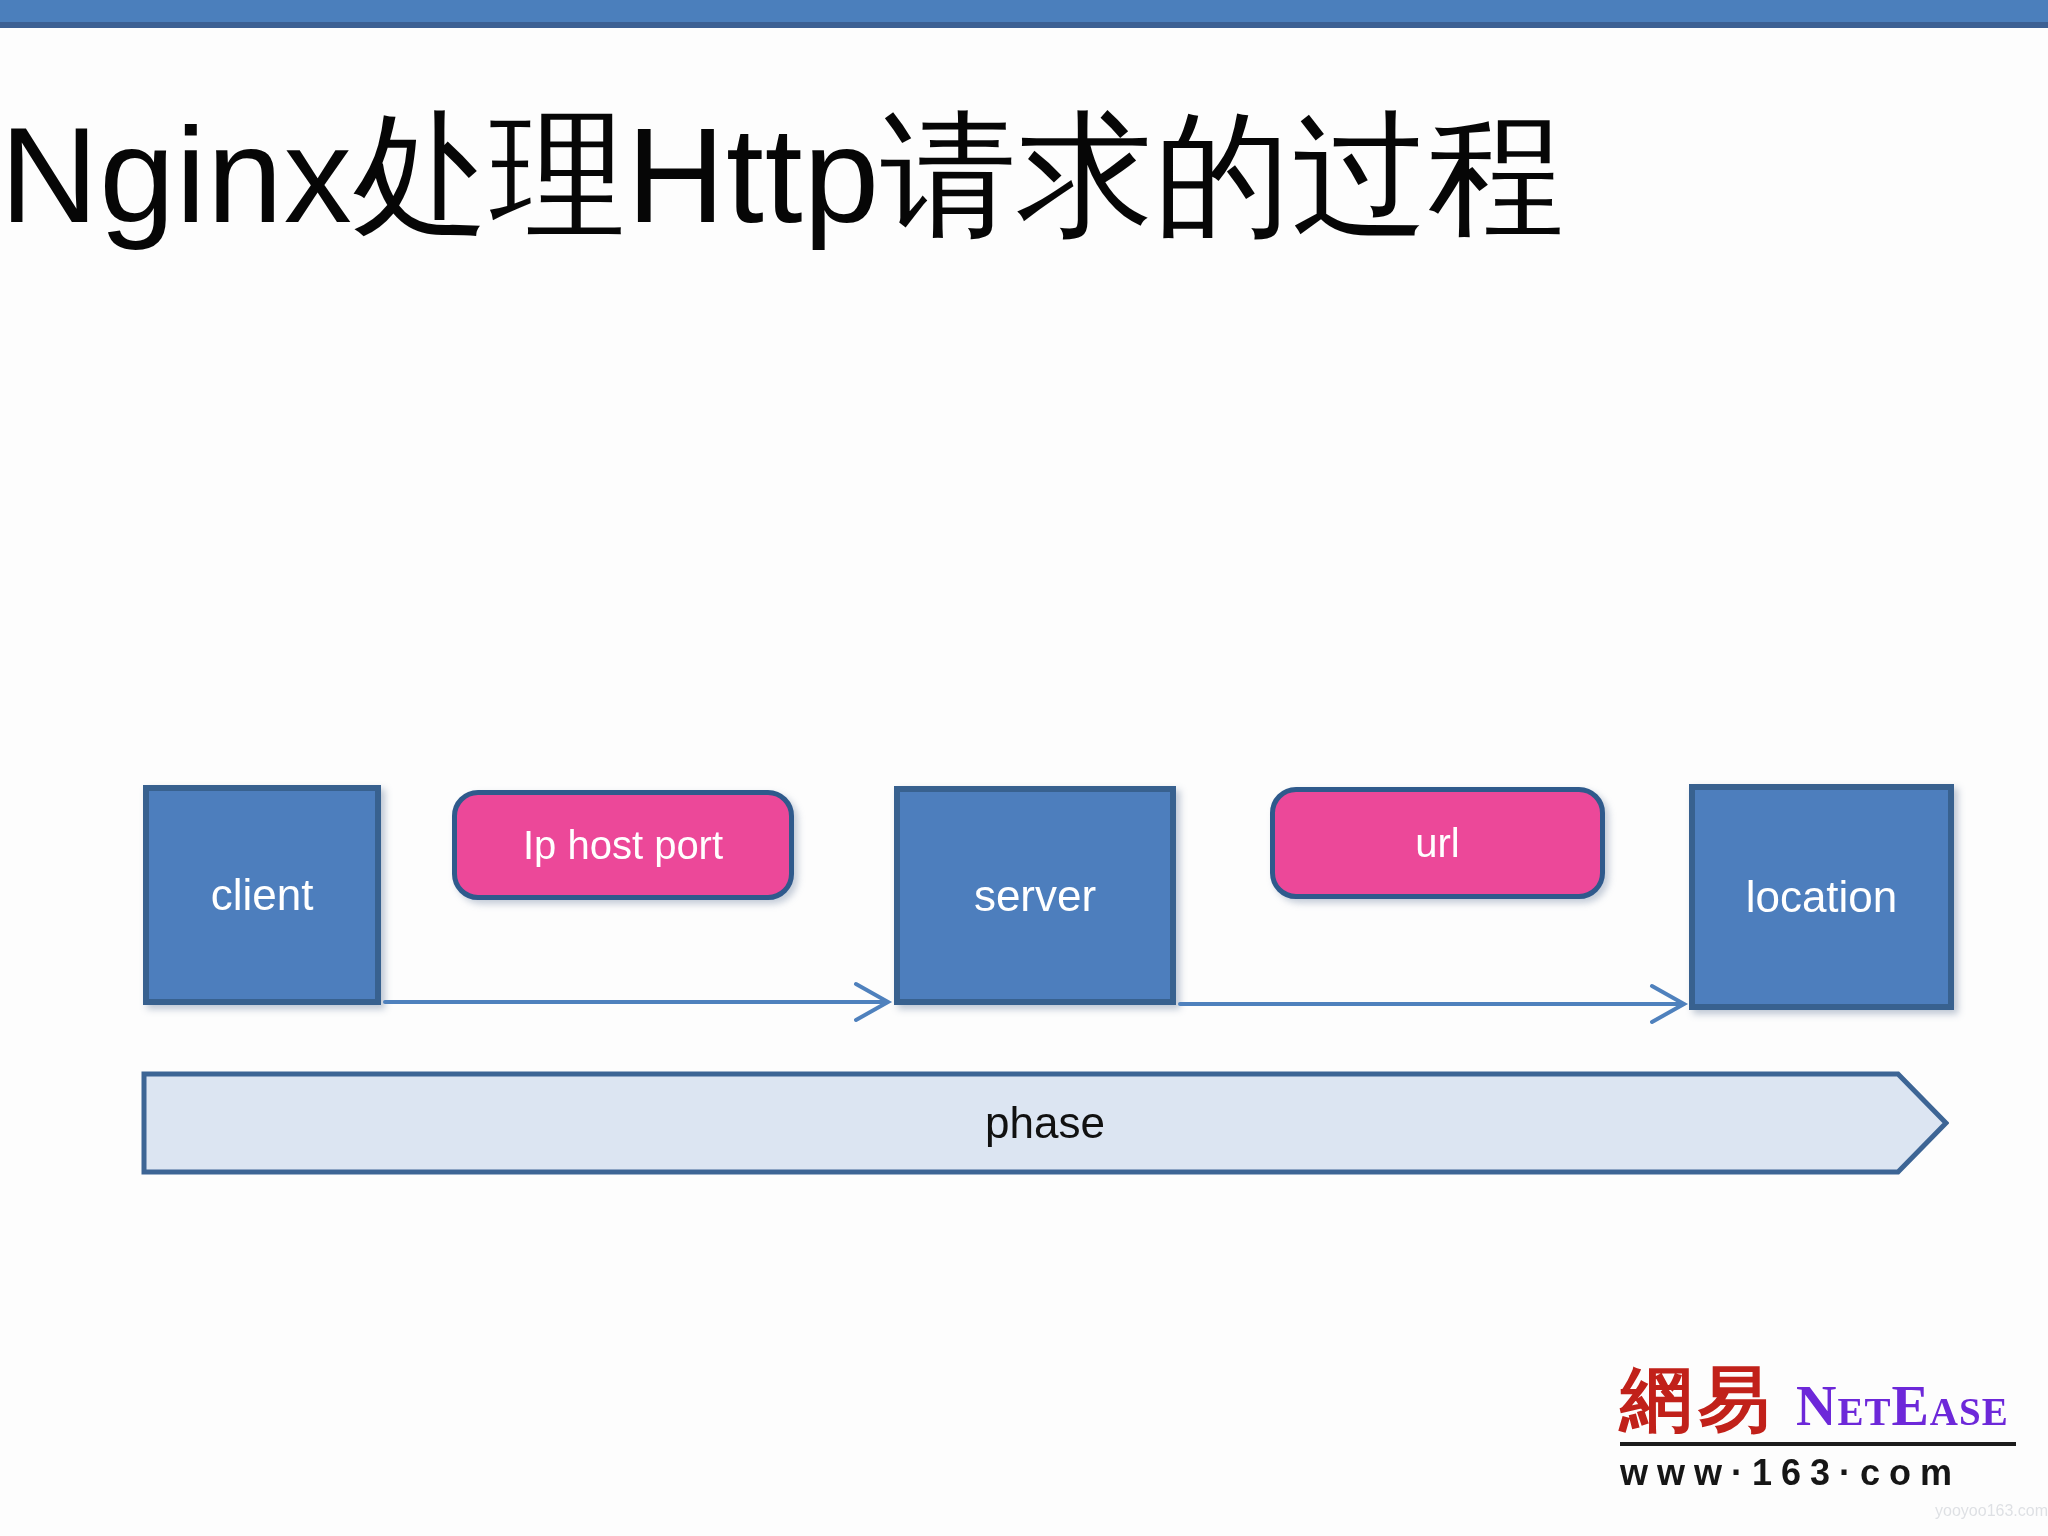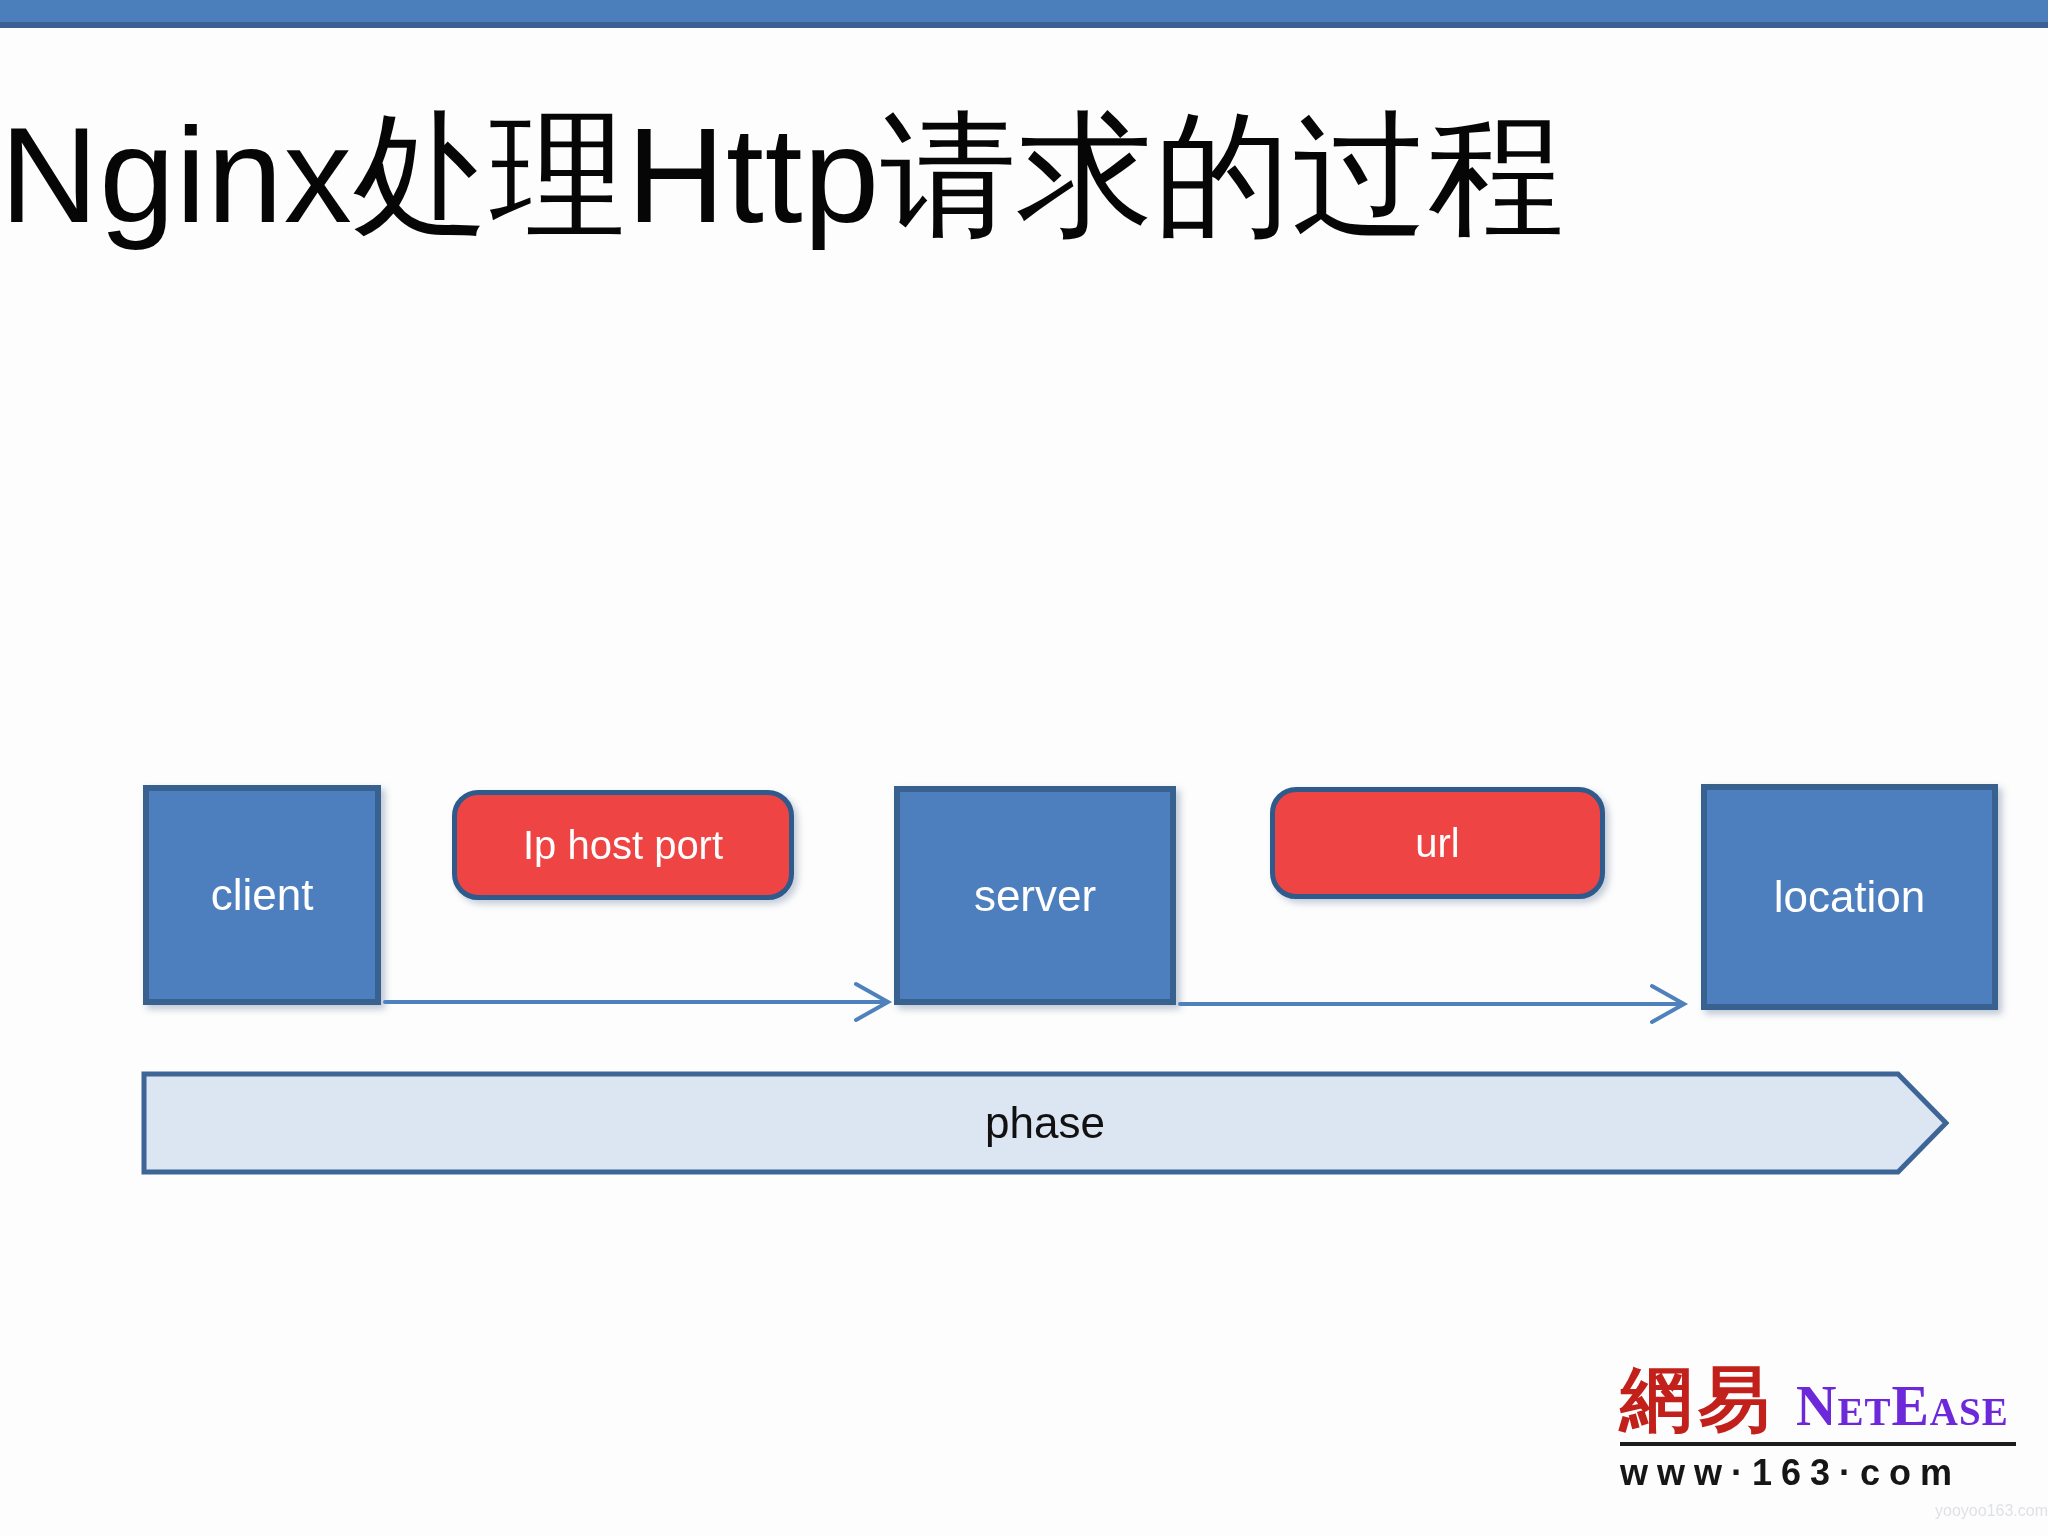--- a/index.html
+++ b/index.html
@@ -20,25 +20,25 @@
   }
   
   .proc{
     position:absolute;display:flex;align-items:center;justify-content:center;
     background:#4d7ebd;border:6px solid #38618f;box-sizing:border-box;
     color:#ffffff;font-size:44px;
     box-shadow:4px 4px 7px rgba(110,130,160,0.45);
   }
   .proc-client  {left:143px; top:785px; width:238px; height:220px;}
   .proc-server  {left:894px; top:786px; width:282px; height:219px;align-items:center;}
-  .proc-location{left:1689px;top:784px; width:297px; height:226px;margin-left:12px;}
+  .proc-location{left:1689px;top:784px; width:265px; height:226px;}
   
   .tag{
     position:absolute;display:flex;align-items:center;justify-content:center;
-    background:#ef4444;border:5px solid #2f5a8c;border-radius:26px;box-sizing:border-box;
+    background:#ec4899;border:5px solid #2f5a8c;border-radius:26px;box-sizing:border-box;
     color:#ffffff;font-size:40px;
     box-shadow:4px 4px 7px rgba(110,130,160,0.40);
   }
   .tag-ip {left:452px; top:790px; width:342px; height:110px;}
   .tag-url{left:1270px;top:787px; width:335px; height:112px;}
   
   .arrows{position:absolute;left:0;top:0;width:2048px;height:1536px;pointer-events:none;}
   
   .phase-svg{position:absolute;left:141px;top:1071px;width:1808px;height:104px;}
   .phase-label{

